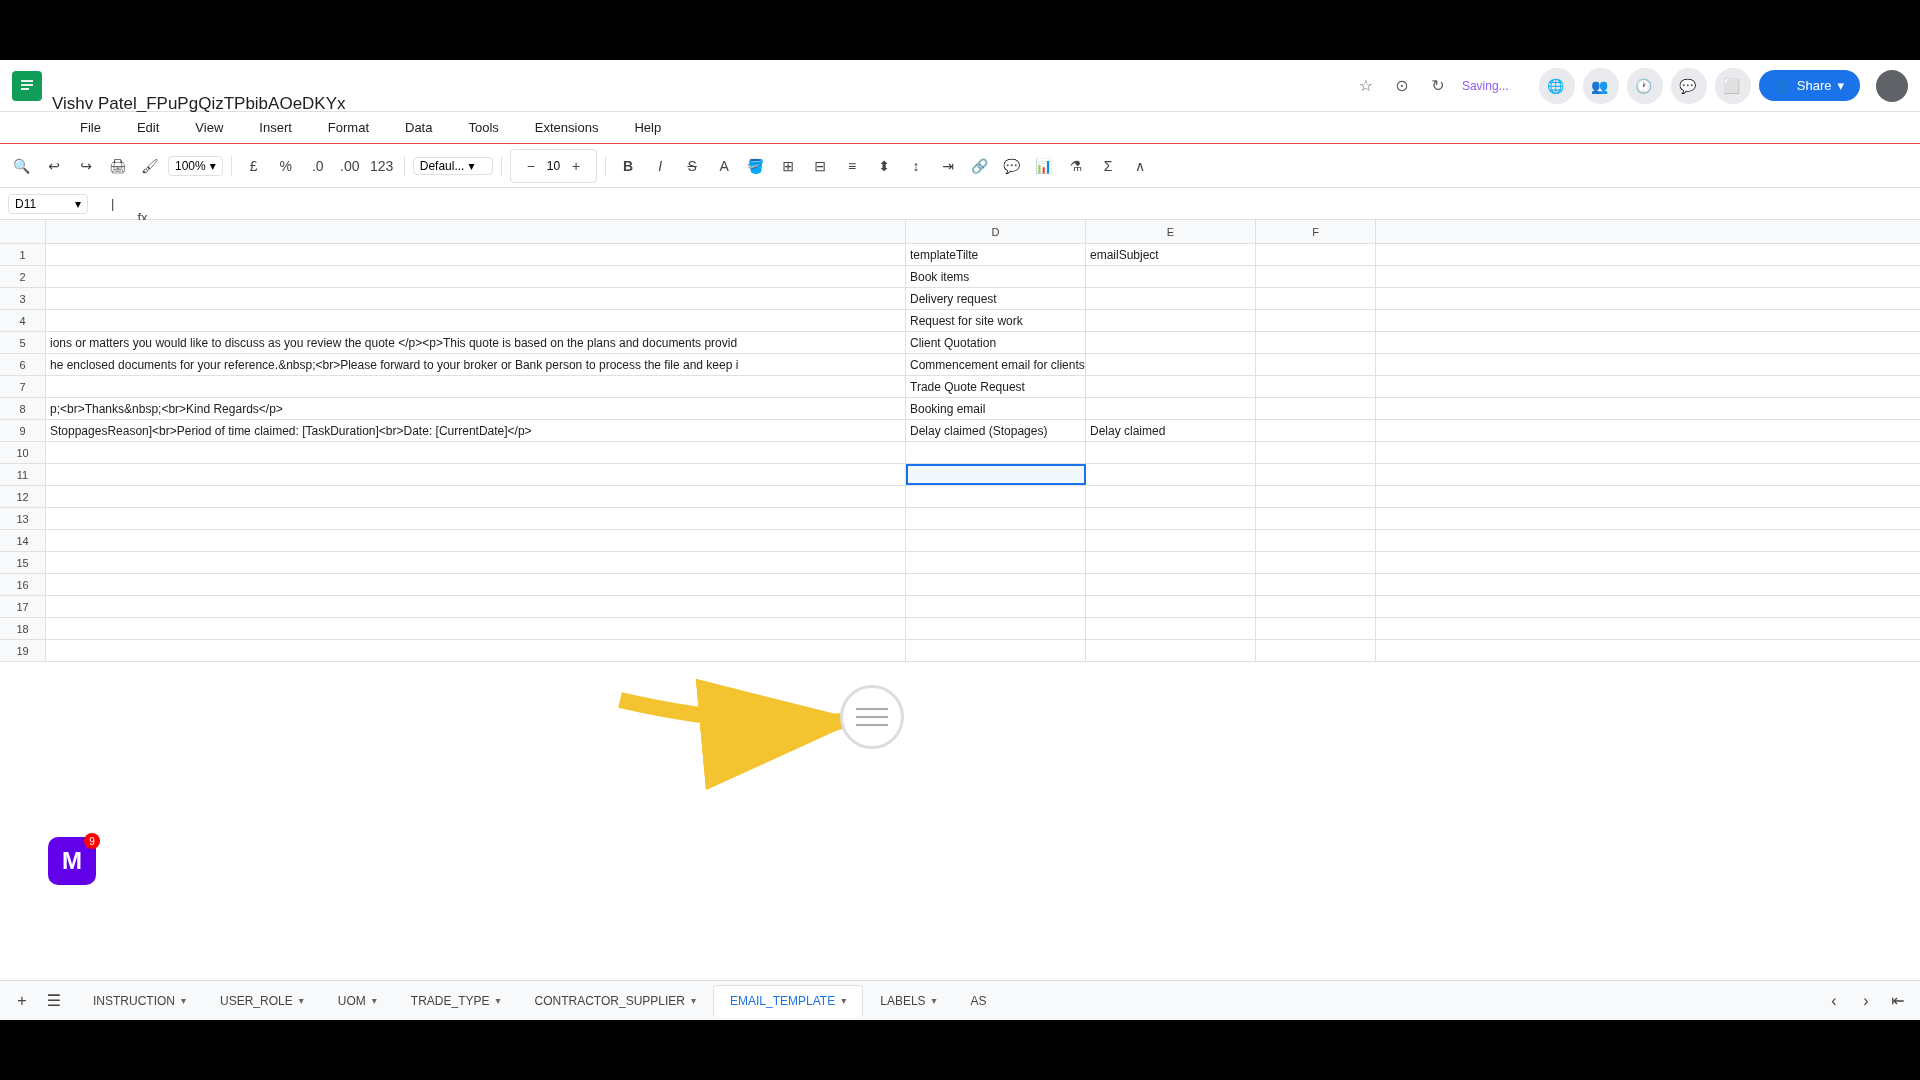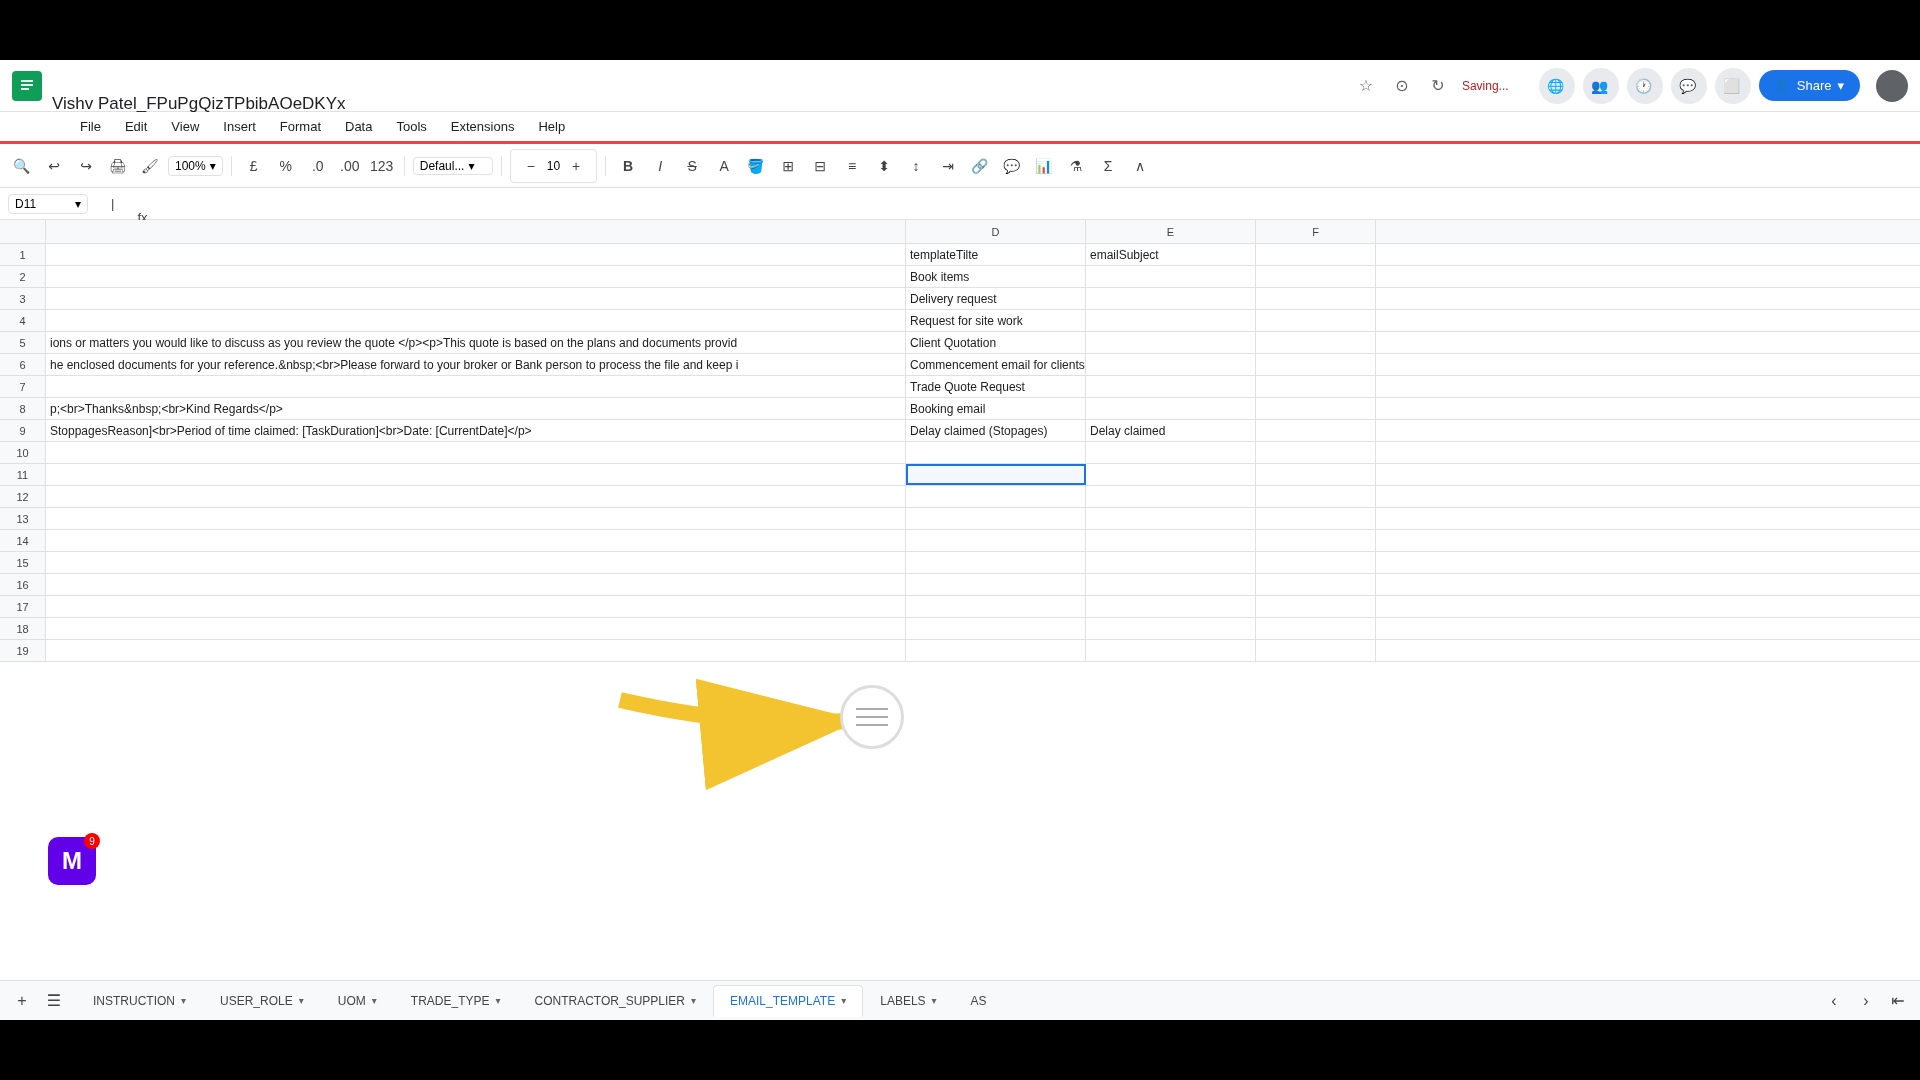--- a/index.html
+++ b/index.html
@@ -73,21 +73,21 @@
       color: #5f6368;
       display: flex;
       align-items: center;
       justify-content: center;
       font-size: 16px;
       cursor: pointer;
     }
 
     .saving-text {
       font-size: 12px;
-      color: #b91c1c;
+      color: #8b5cf6;
     }
 
     .right-icons {
       display: flex;
       align-items: center;
       gap: 8px;
     }
 
     .icon-circle {
       width: 36px;
@@ -122,22 +122,22 @@
       margin-left: 8px;
     }
 
     
     .menu-bar {
       height: 32px;
       background: #fff;
       display: flex;
       align-items: center;
       padding: 0 70px;
-      gap: 4px;
-      border-bottom: 3px solid #ef4444;
+      gap: 16px;
+      border-bottom: 1px solid #ef4444;
     }
 
     .menu-item {
       padding: 4px 10px;
       font-size: 13px;
       color: #202124;
       cursor: pointer;
       border-radius: 4px;
     }
 

